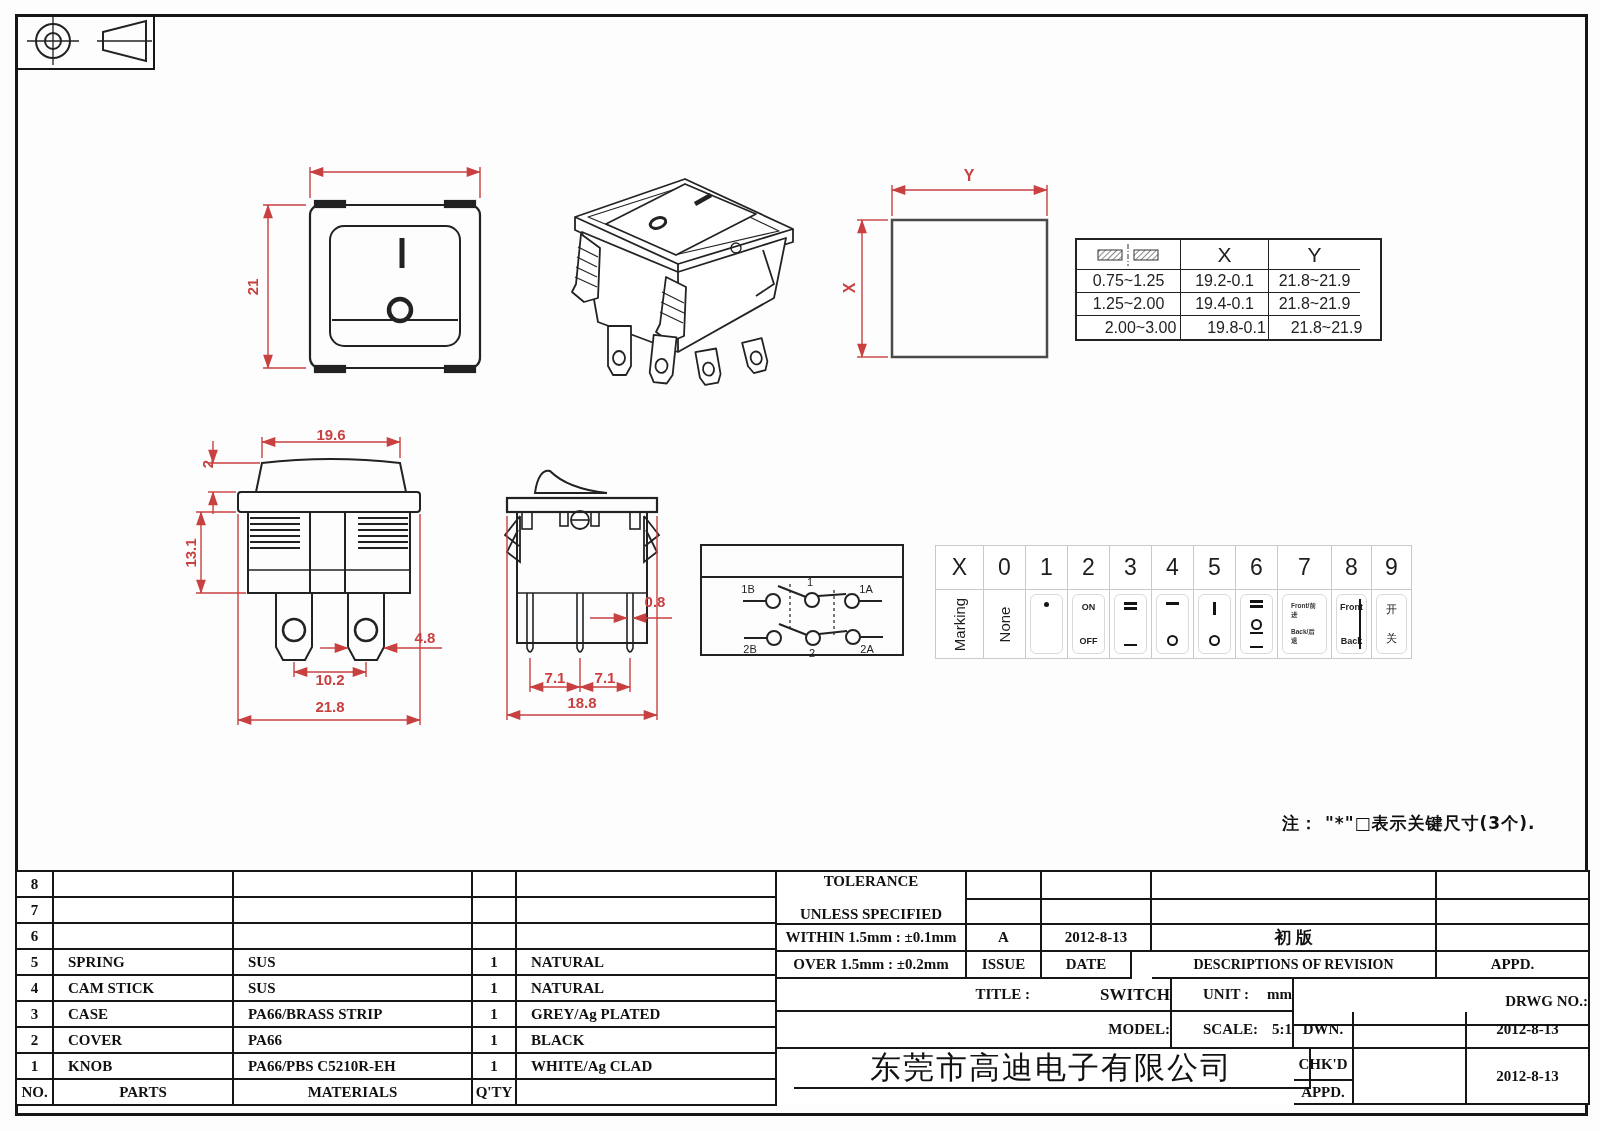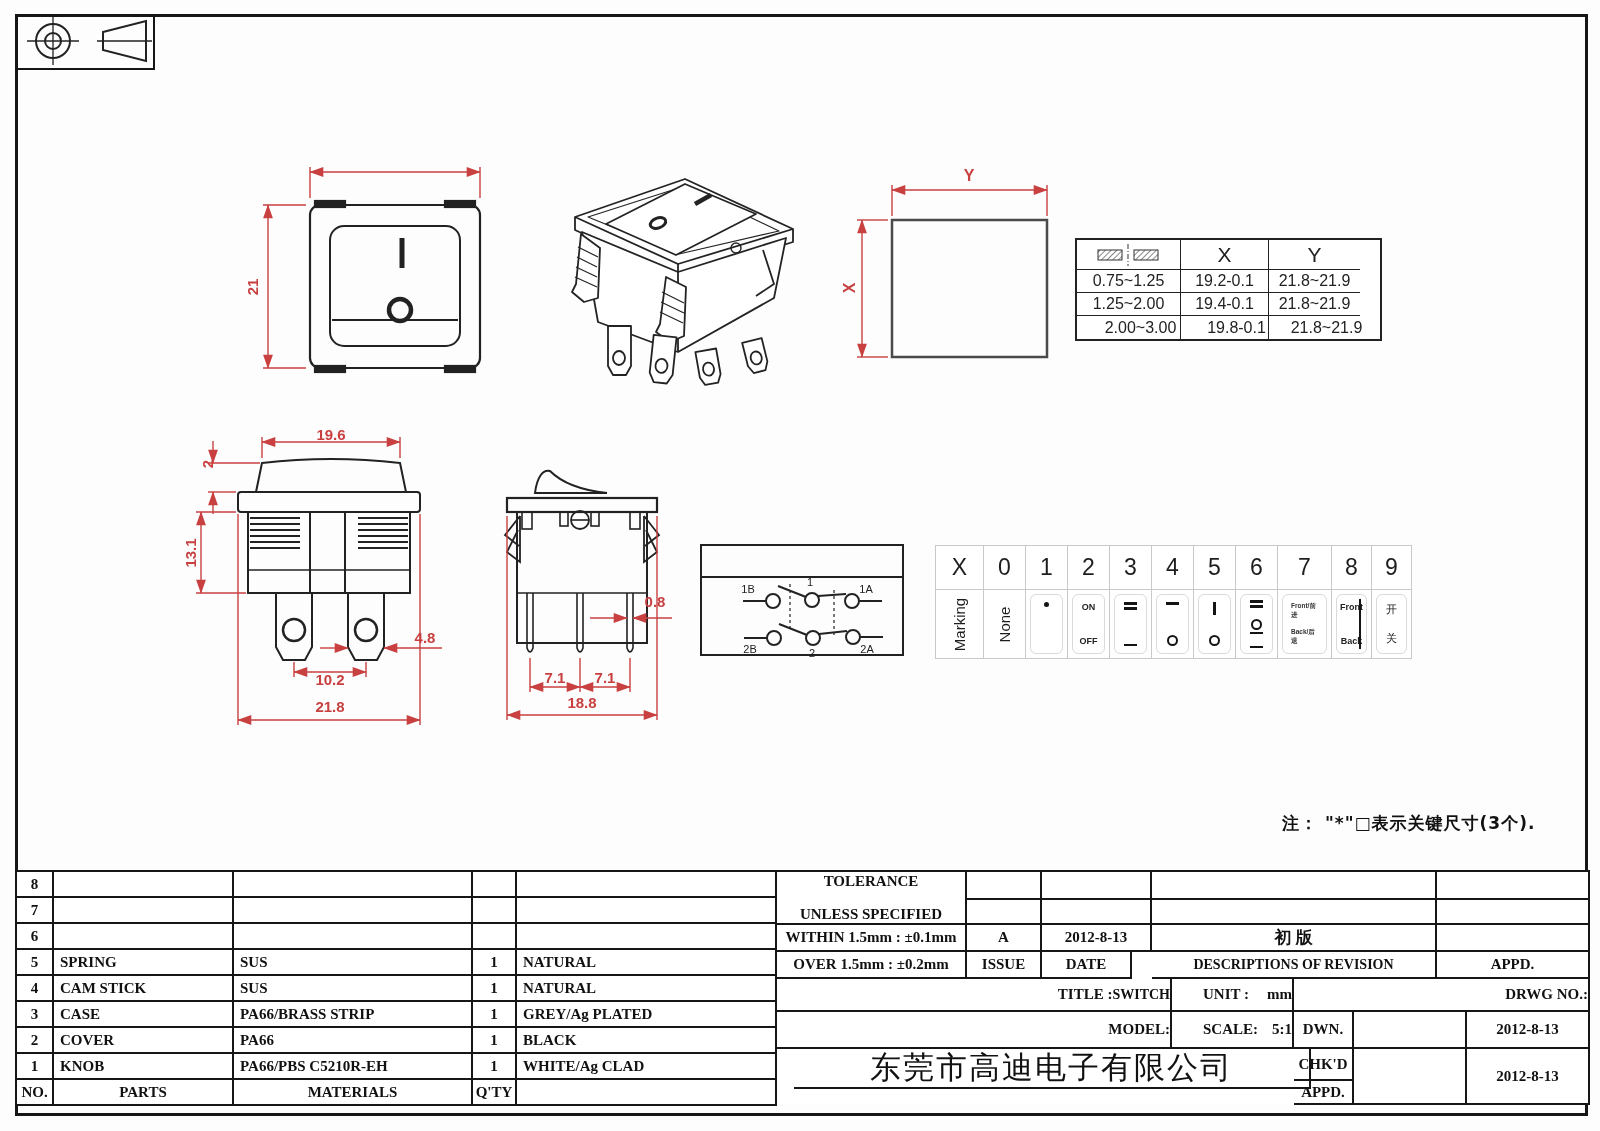--- a/index.html
+++ b/index.html
@@ -43,21 +43,21 @@
   .cjk{font:11px "Liberation Sans",sans-serif;color:#222;}
   .sidebar{position:absolute;right:5px;top:4px;bottom:4px;width:2.5px;background:#141414;}
 
   
   #note{left:1282px;top:812px;font:600 17px "DejaVu Sans",sans-serif;color:#111;letter-spacing:1px;}
 
   
   #parts{left:15px;top:870px;display:grid;grid-template-columns:37px 180px 239px 44px 260px;
      grid-auto-rows:26px;border-left:2px solid #161616;border-top:2px solid #161616;background:#fff;}
   #parts>div{border-right:2px solid #161616;border-bottom:2px solid #161616;box-sizing:border-box;
-     font:bold 15px "Liberation Serif",serif;color:#111;display:flex;align-items:center;padding:0 6px;overflow:hidden;}
+     font:bold 15px "Liberation Serif",serif;color:#111;display:flex;align-items:center;padding:0 14px;overflow:hidden;}
   #parts>div.c{justify-content:center;padding:0;}
 
   
   #tblock{left:775px;top:870px;width:813px;height:233px;border-left:2px solid #161616;border-top:2px solid #161616;background:#fff;}
   .tb{position:absolute;border-right:2px solid #161616;border-bottom:2px solid #161616;box-sizing:border-box;
       display:flex;align-items:center;justify-content:center;font:bold 15px "Liberation Serif",serif;color:#111;white-space:nowrap;overflow:hidden;}
   .tb.left{justify-content:flex-end;padding-left:10px;}
   #company{font:31px "DejaVu Sans","Liberation Sans",sans-serif;letter-spacing:2px;font-weight:500;}
 </style>
 </head>
@@ -460,27 +460,27 @@
     <div class="tb" style="left:265px;top:53px;width:110px;height:27px">2012-8-13</div>
     <div class="tb" style="left:375px;top:53px;width:285px;height:27px;font-size:17px">初 版</div>
     <div class="tb" style="left:660px;top:53px;width:153px;height:27px"></div>
     <div class="tb" style="left:0;top:80px;width:190px;height:27px">OVER 1.5mm : ±0.2mm</div>
     <div class="tb" style="left:190px;top:80px;width:75px;height:27px">ISSUE</div>
     <div class="tb" style="left:265px;top:80px;width:90px;height:27px">DATE</div>
     <div class="tb" style="left:375px;top:80px;width:285px;height:27px;font-size:14px">DESCRIPTIONS OF REVISION</div>
     <div class="tb" style="left:660px;top:80px;width:153px;height:27px">APPD.</div>
     <div class="tb left" style="left:0;top:107px;width:395px;height:33px">
       <span>TITLE :</span>
-      <span style="font-size:14px">SWITCH</span>
+      <span style="margin-left:70px;font-size:17px">SWITCH</span>
     </div>
     <div class="tb left" style="left:395px;top:107px;width:122px;height:33px">
       <span>UNIT :</span>
       <span style="margin-left:18px">mm</span>
     </div>
-    <div class="tb left" style="left:517px;top:107px;width:296px;height:33px">DRWG NO.:</div>
+    <div class="tb left" style="left:517px;top:107px;width:296px;height:47px">DRWG NO.:</div>
     <div class="tb left" style="left:0;top:140px;width:395px;height:37px">MODEL:</div>
     <div class="tb left" style="left:395px;top:140px;width:122px;height:37px">
       <span>SCALE:</span>
       <span style="margin-left:14px">5:1</span>
     </div>
     <div class="tb" style="left:517px;top:140px;width:60px;height:37px">DWN.</div>
     <div class="tb" style="left:577px;top:140px;width:113px;height:37px"></div>
     <div class="tb" style="left:690px;top:140px;width:123px;height:37px">2012-8-13</div>
     <div class="tb" style="left:17px;top:177px;width:517px;height:40px">
       <span id="company">东莞市高迪电子有限公司</span>

